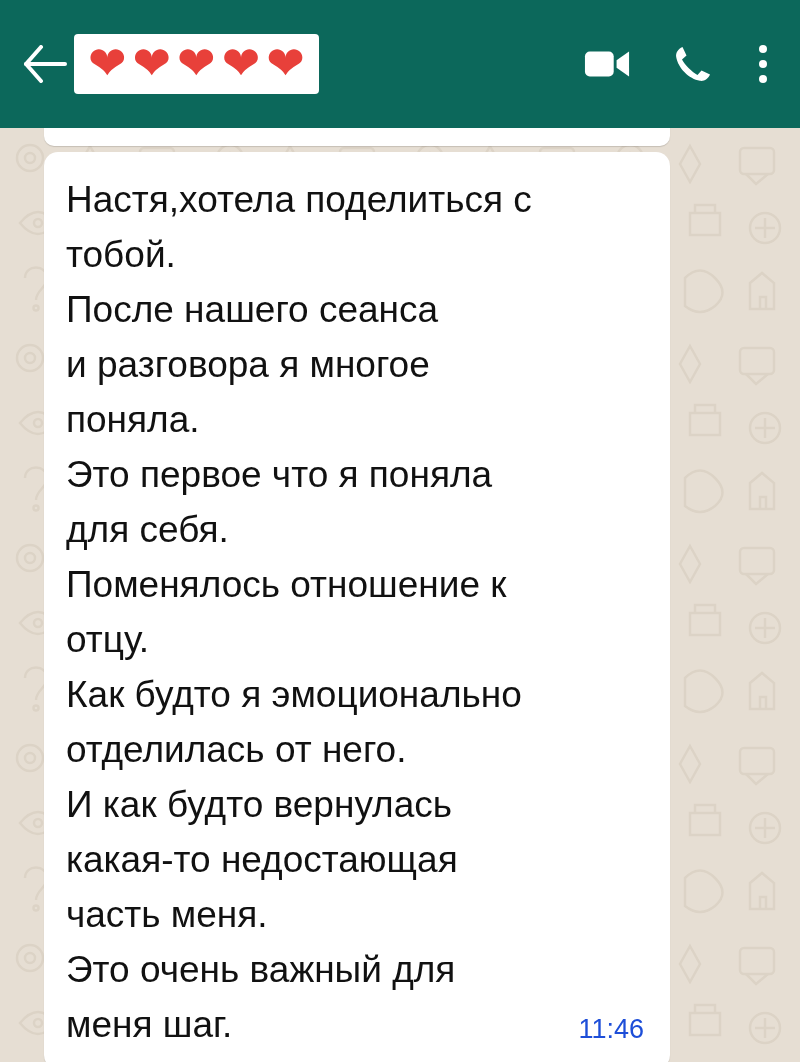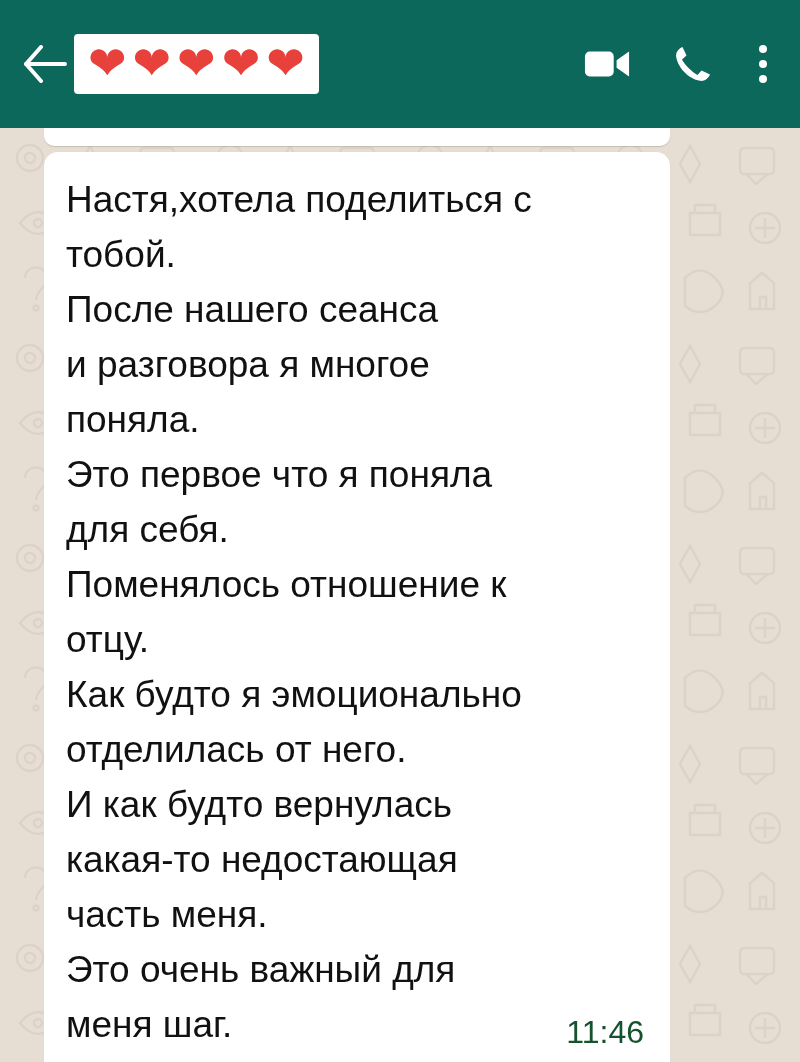--- a/index.html
+++ b/index.html
@@ -142,22 +142,22 @@
     word-wrap: break-word;
   }
   .msg-meta {
     display: flex;
     justify-content: flex-end;
     align-items: flex-end;
     margin-top: -38px;
     padding-right: 4px;
   }
   .msg-time {
-    font-size: 32px;
-    color: #14532d;
+    font-size: 27px;
+    color: #1d4ed8;
     background: #ffffff;
     padding-left: 10px;
   }
 </style>
 </head>
 <body>
 
 <div class="phone">
 
   <div class="chat-header">

